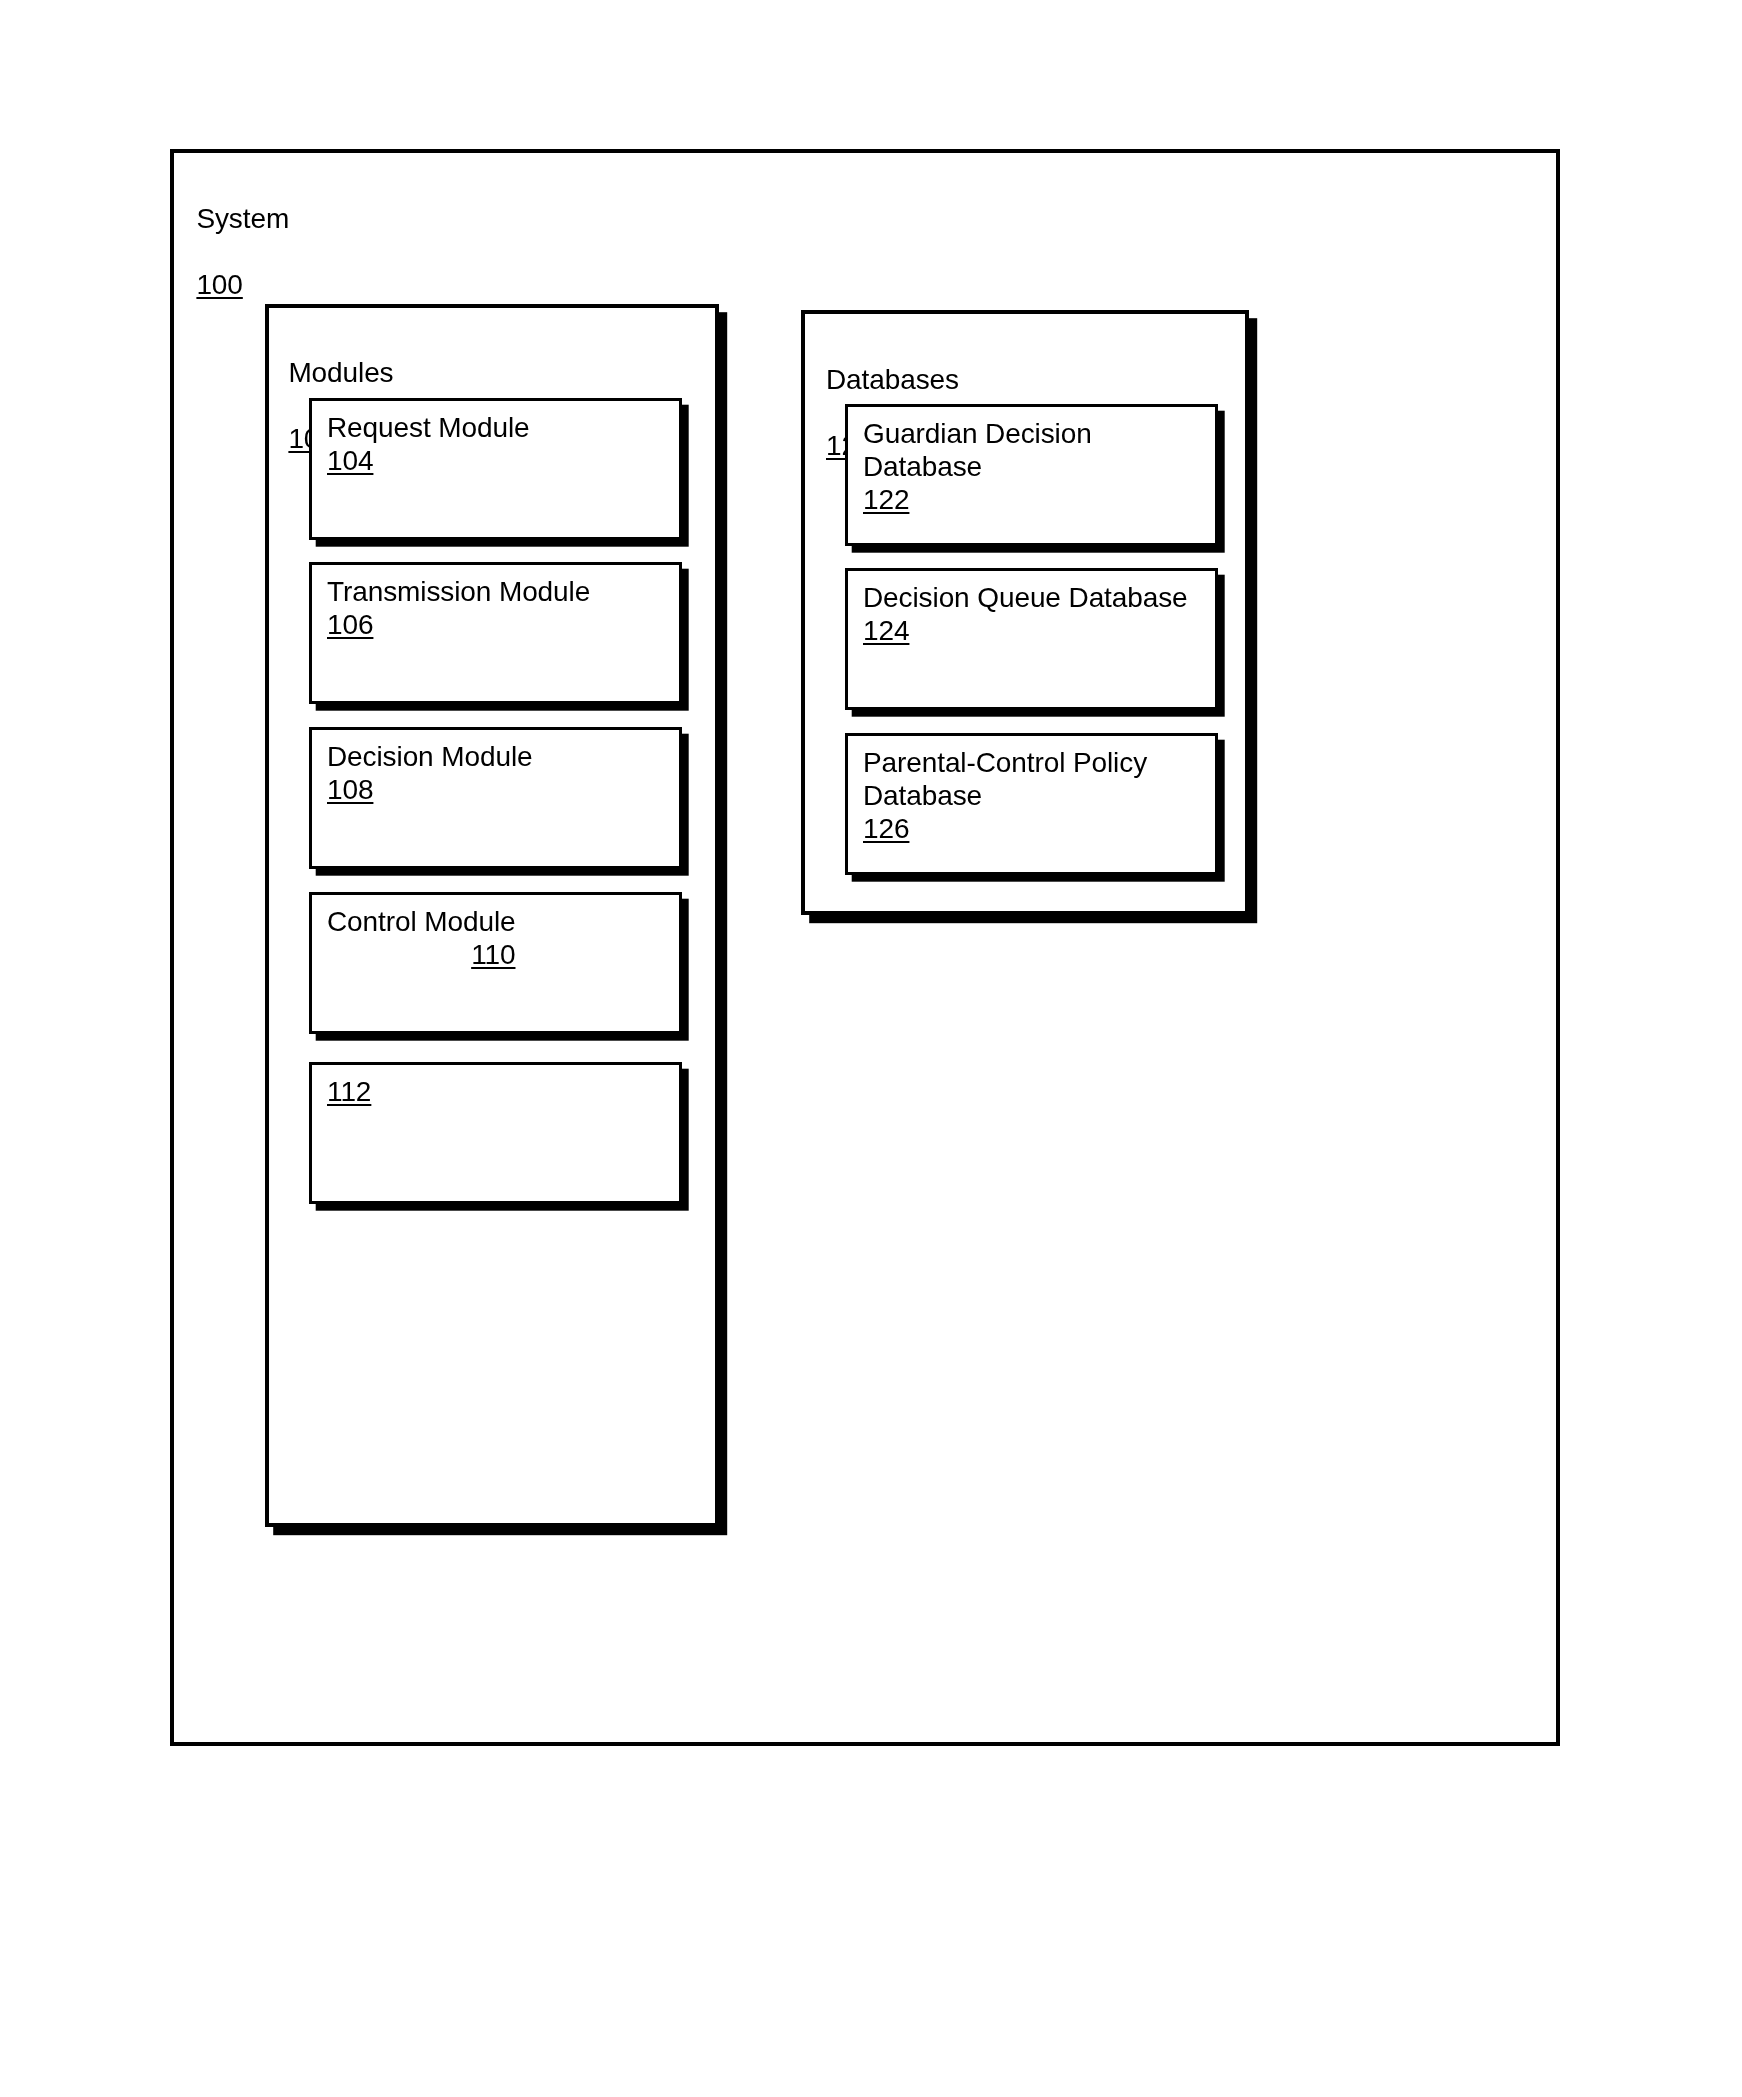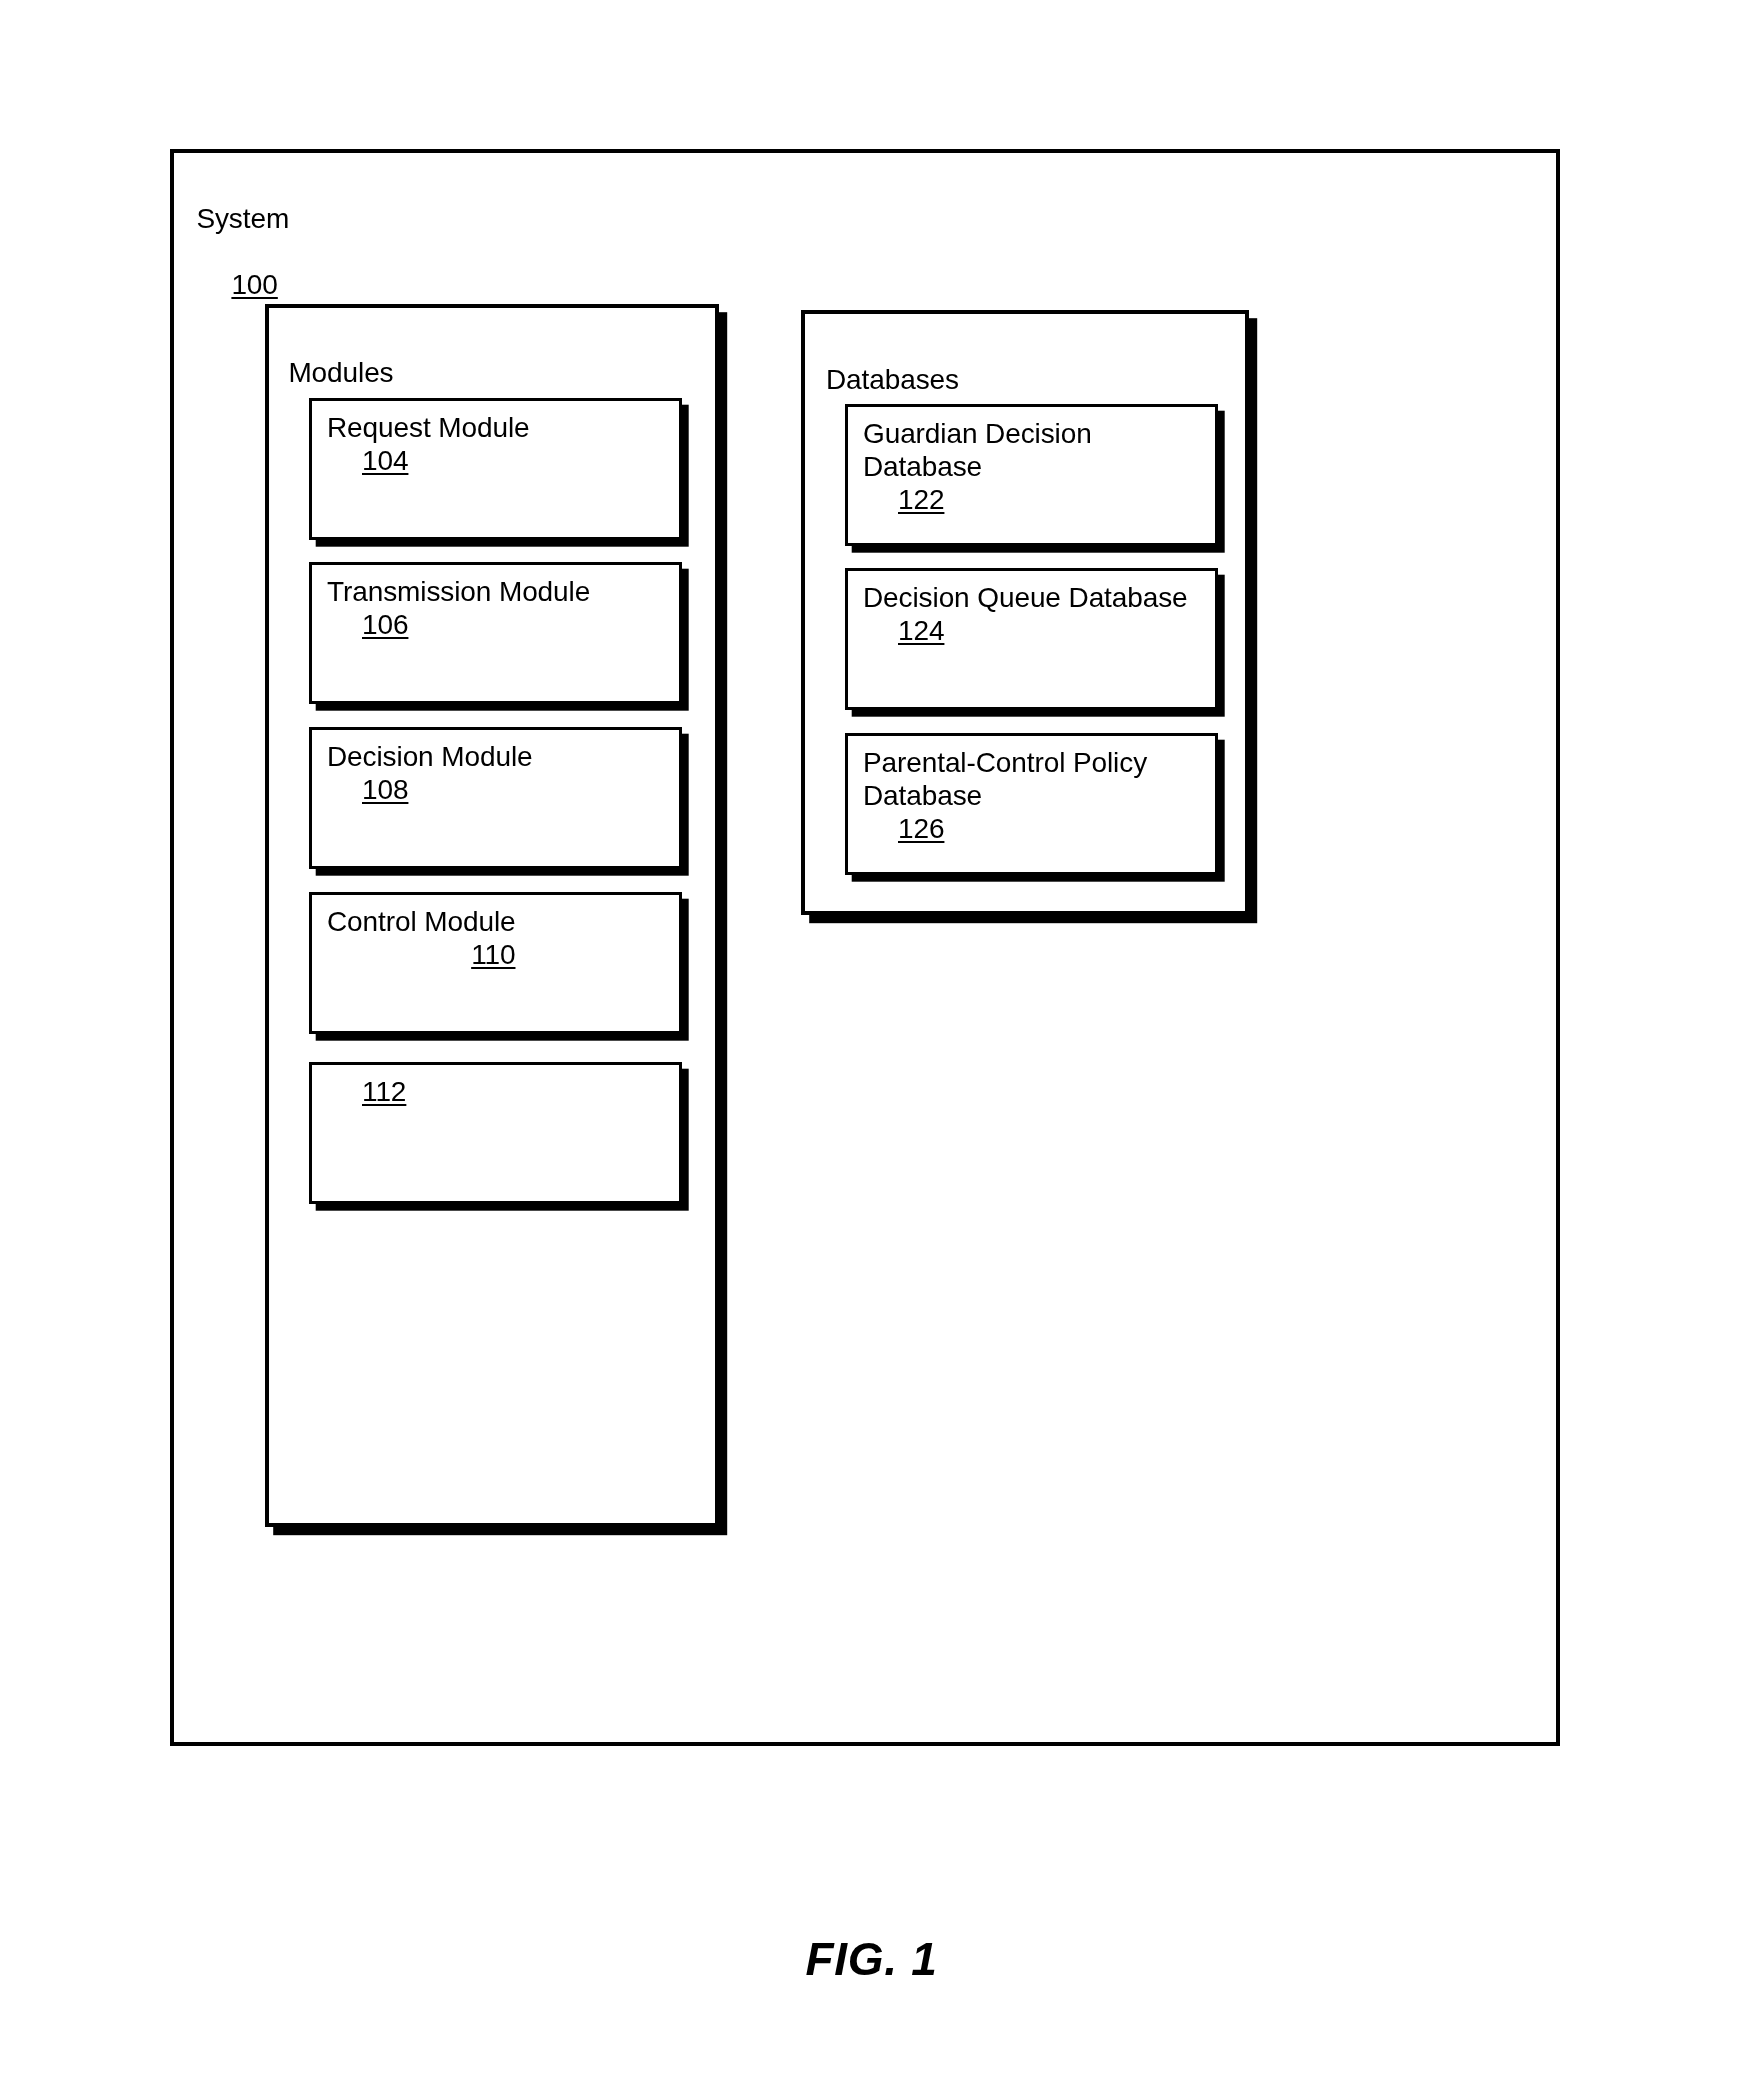--- a/index.html
+++ b/index.html
@@ -45,21 +45,20 @@
     white-space: pre-line;
   }
   .label-title {
     display: block;
   }
   .label-ref {
     display: inline-block;
     text-decoration: underline;
     text-underline-offset: 3px;
     text-decoration-thickness: 2.2px;
-    margin-left: 35px;
   }
 
   #system-label {
     left: 22.4px;
     top: 16.4px;
   }
 
   
   .shadow-box {
     position: absolute;
@@ -216,16 +215,15 @@
         <div class="leaf-label">
           <span class="label-title">Parental-Control Policy Database</span>
           <span class="label-ref">126</span>
         </div>
       </div>
 
     </div>
 
   </div>
 
-  <div id="figure-caption">FIG. 1</div>
 
 </div>
 
 
 </body></html>

